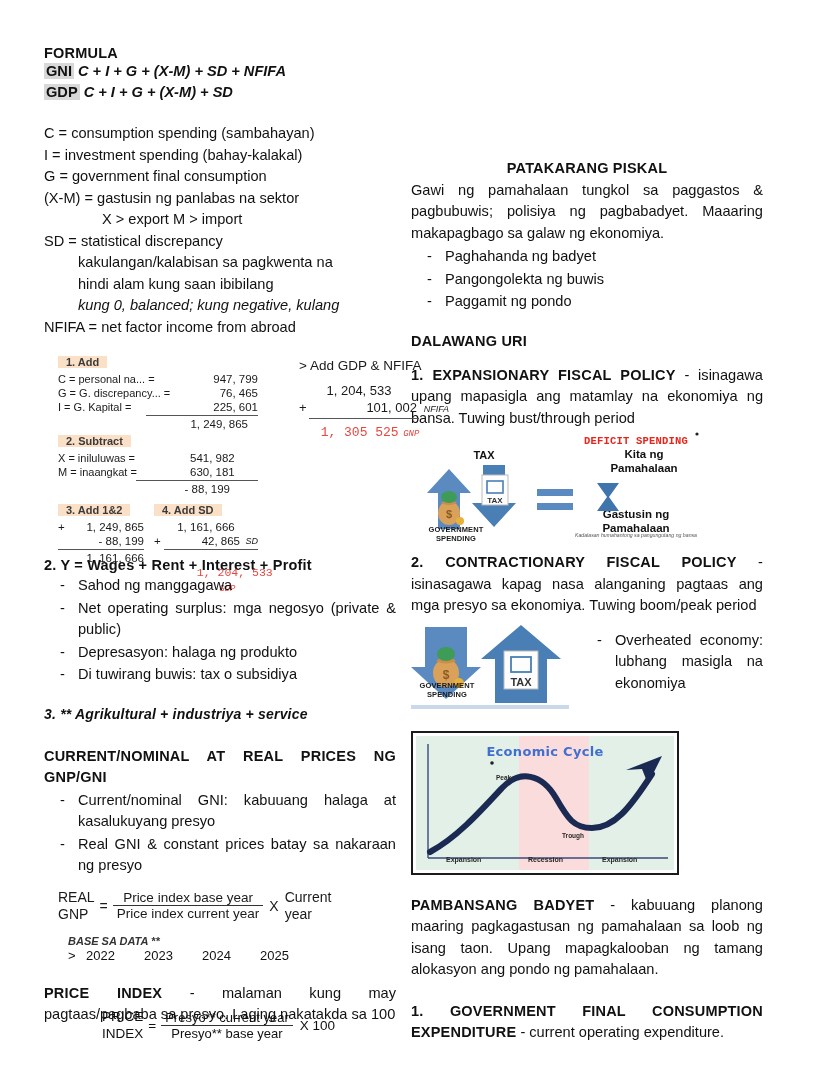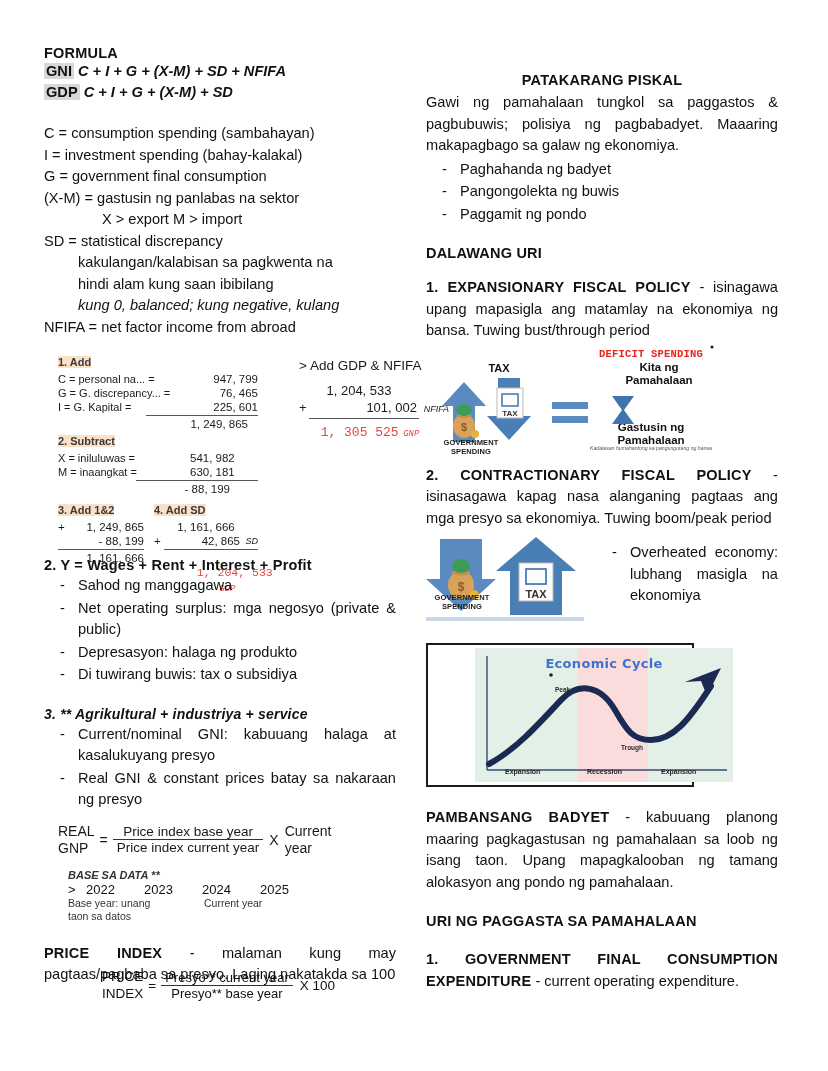--- a/index.html
+++ b/index.html
@@ -5,21 +5,21 @@
   * { box-sizing: border-box; }
   html, body { margin:0; padding:0; }
   body {
     width: 828px; height: 1071px;
     background: #ffffff;
     font-family: "Liberation Sans", sans-serif;
     color: #111111;
     overflow: hidden;
   }
   .page { width:828px; height:1071px; padding: 45px 40px 0 44px; position:relative; }
-  .cols { display:flex; gap:30px; align-items:center; }
+  .cols { display:flex; gap:15px; align-items:flex-end; }
   .col { width: 352px; }
 
   
   .h-bold { font-weight:bold; font-size:14.5px; letter-spacing:.2px; }
   .line { font-size:14.6px; line-height:21.5px; }
   .just { text-align:justify; text-justify:inter-word; }
   .mt8{margin-top:8px}.mt16{margin-top:16px}.mt20{margin-top:20px}
   .mt24{margin-top:24px}.mt4{margin-top:4px}
 
   .formula-row { font-size:14.6px; font-weight:bold; font-style:italic; line-height:21px; }
@@ -31,21 +31,21 @@
   .ital { font-style:italic; }
 
   ul.dash { list-style:none; margin:2px 0 0 0; padding:0; }
   ul.dash > li { position:relative; padding-left:34px; font-size:14.6px; line-height:21.5px; margin-top:1px; }
   ul.dash > li::before { content:"-"; position:absolute; left:16px; top:0; }
   ul.dash > li .jt { text-align:justify; text-justify:inter-word; display:block; }
 
   
   .calc { margin:14px 0 0 0; position:relative; width:352px; height:185px;
           font-family:"Liberation Sans", sans-serif; color:#1a1a1a; }
-  .calc .tag { background:#fbe0c8; display:inline-block; padding:0 0; font-size:11px; font-weight:bold; color:#3a3a3a;}
+  .calc .tag { background:#fbe0c8; display:inline-block; padding:0 8px; font-size:11px; font-weight:bold; color:#3a3a3a;}
   .calc .row { font-size:11px; line-height:14px; white-space:pre; }
   .calc .num { font-size:11.5px; }
   .calc .red { color:#e8463f;font-family:Liberation Mono, monospace; }
   .calc .sub { font-size:9px; font-style:italic; }
   .rule { border-top:1.3px solid #555; }
   .b1 { position:absolute; left:14px; top:0; width:200px; }
   .b2 { position:absolute; left:255px; top:6px; width:150px; }
   .grid2 { display:flex; gap:10px; }
 
   .fx { display:inline-flex; align-items:center; vertical-align:middle; }
@@ -57,21 +57,21 @@
   
   .diagram { position:relative; }
   .dred { color:#e8251b; font-weight:bold; font-size:10.5px; letter-spacing:.2px;font-family:Liberation Mono, monospace; }
   .dblk { font-weight:bold; font-size:11.5px; line-height:13.5px; text-align:center; }
   .dsmall { font-weight:bold; font-size:7.5px; letter-spacing:.1px; text-align:center; color:#1a1a1a;}
   .dcap { font-size:5.2px; font-style:italic; color:#555; text-align:center; }
   .dtax { font-weight:bold; font-size:11px; text-align:center; }
 
   
   .cycle-wrap { margin-top:16px; width:268px; height:144px; border:2px solid #1b1b1b; background:#fff; padding:3px; }
-  .cycle { position:relative; width:100%; height:100%; background:#e2f0e8; overflow:hidden;margin-left:44px; }
+  .cycle { position:relative; width:100%; height:100%; background:#e2f0e8; overflow:hidden; }
   .band-rec { position:absolute; top:0; bottom:0; left:40%; width:27%; background:#fbdcdc; }
   .c-title { position:absolute; top:8px; left:0; right:0; text-align:center; color:#3f6fd0;
              font-weight:bold; font-size:13px; letter-spacing:.3px; font-family:"DejaVu Sans", sans-serif;}
   .c-lab { position:absolute; font-size:6.5px; font-weight:bold; color:#2a2a2a; }
   .c-foot { position:absolute; bottom:7px; font-size:7px; font-weight:bold; color:#2a2a2a; }
 </style>
 </head>
 <body>
 
 <div class="page">
@@ -195,20 +195,21 @@
       <li>
             <span class="jt">Depresasyon: halaga ng produkto</span>
           </li>
       <li>
             <span class="jt">Di tuwirang buwis: tax o subsidiya</span>
           </li>
     </ul>
 
     <div class="h-bold ital mt20" style="font-size:14px">3. ** Agrikultural + industriya + service</div>
 
+    <div class="h-bold just mt24" style="line-height:21px">CURRENT/NOMINAL AT REAL PRICES NG GNP/GNI</div>
     <ul class="dash mt8">
       <li>
             <span class="jt">Current/nominal GNI: kabuuang halaga at kasalukuyang presyo</span>
           </li>
       <li>
             <span class="jt">Real GNI &amp; constant prices batay sa nakaraan ng presyo</span>
           </li>
     </ul>
 
     
@@ -232,27 +233,20 @@
 
       <div style="margin-top:12px;padding-left:10px">
         <div class="ital" style="font-size:11px;font-weight:bold;color:#333">BASE SA DATA **</div>
         <div style="display:flex;align-items:baseline;font-size:13px;margin-top:1px">
           <span style="width:18px">&gt;</span>
           <span style="width:58px">2022</span>
           <span style="width:58px">2023</span>
           <span style="width:58px">2024</span>
           <span>2025</span>
         </div>
-        <div style="display:flex;font-size:10.5px;color:#333;line-height:13px">
-          <div style="width:136px">
-            <div>Base year: unang</div>
-            <div>taon sa datos</div>
-          </div>
-          <div>Current year</div>
-        </div>
       </div>
     </div>
 
     
     <div class="just mt20" style="font-size:14.6px;line-height:21.5px">
       <span class="h-bold">PRICE   INDEX</span>
       <span>-    malaman   kung   may pagtaas/pagbaba sa presyo. Laging nakatakda sa 100</span>
     </div>
     <div class="fx" style="font-size:13.5px;margin:-20px 0 0 58px">
       <span class="stacked">
@@ -389,21 +383,20 @@
         <div class="c-foot" style="left:112px">Recession</div>
         <div class="c-foot" style="left:186px">Expansion</div>
       </div>
     </div>
 
     <div class="line just mt20">
       <span class="h-bold">PAMBANSANG  BADYET</span>
       <span>- kabuuang planong maaring pagkagastusan ng pamahalaan sa loob ng isang taon. Upang mapagkalooban ng tamang alokasyon ang pondo ng pamahalaan.</span>
     </div>
 
-    <div class="h-bold mt20">URI NG PAGGASTA SA PAMAHALAAN</div>
 
     <div class="line just mt20">
       <span class="h-bold">1.    GOVERNMENT    FINAL    CONSUMPTION EXPENDITURE</span>
       <span>- current operating expenditure.</span>
     </div>
 
   </div>
  </div>
 </div>
 

